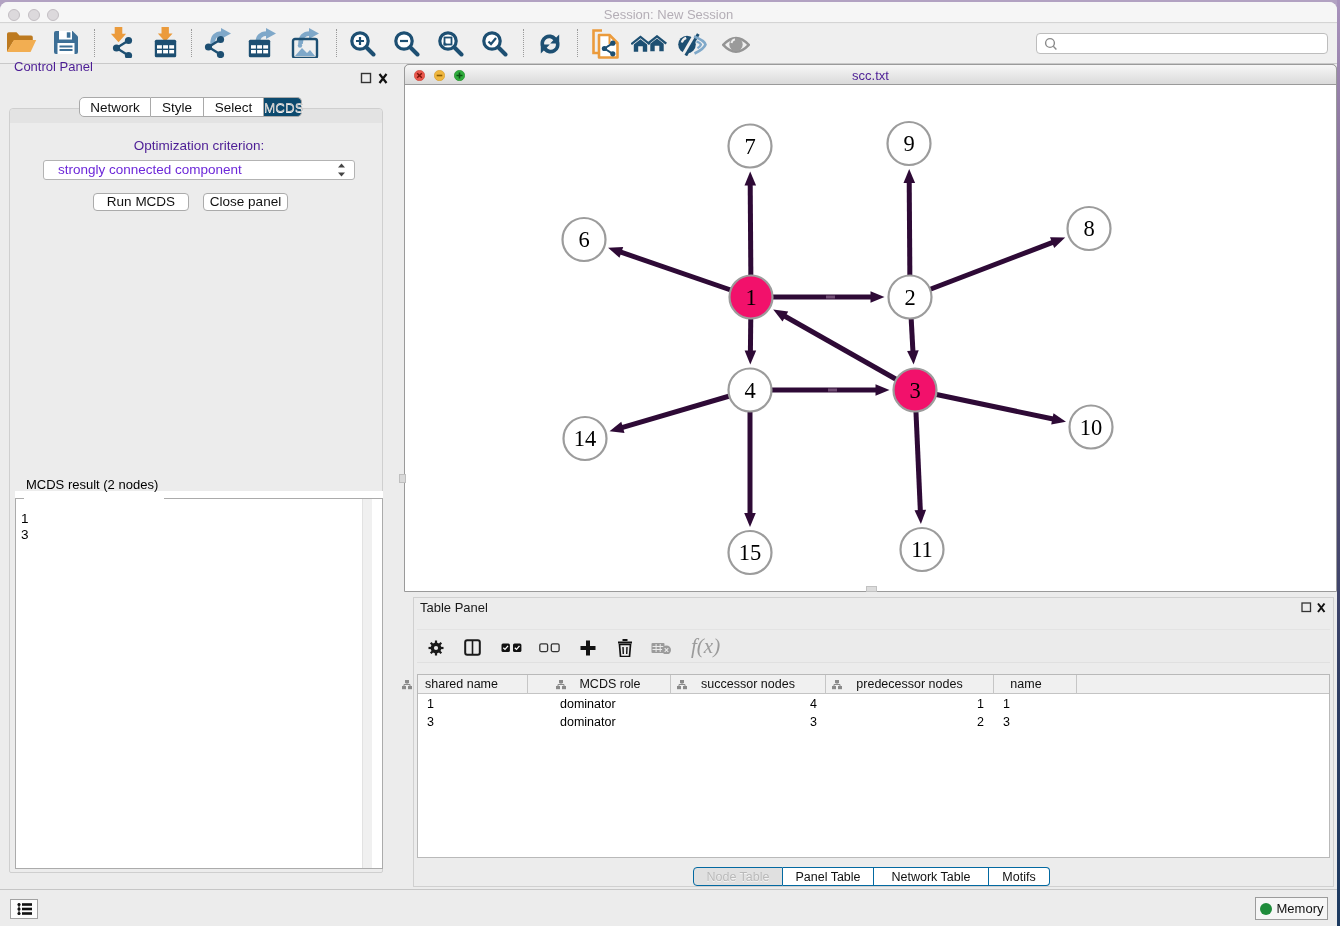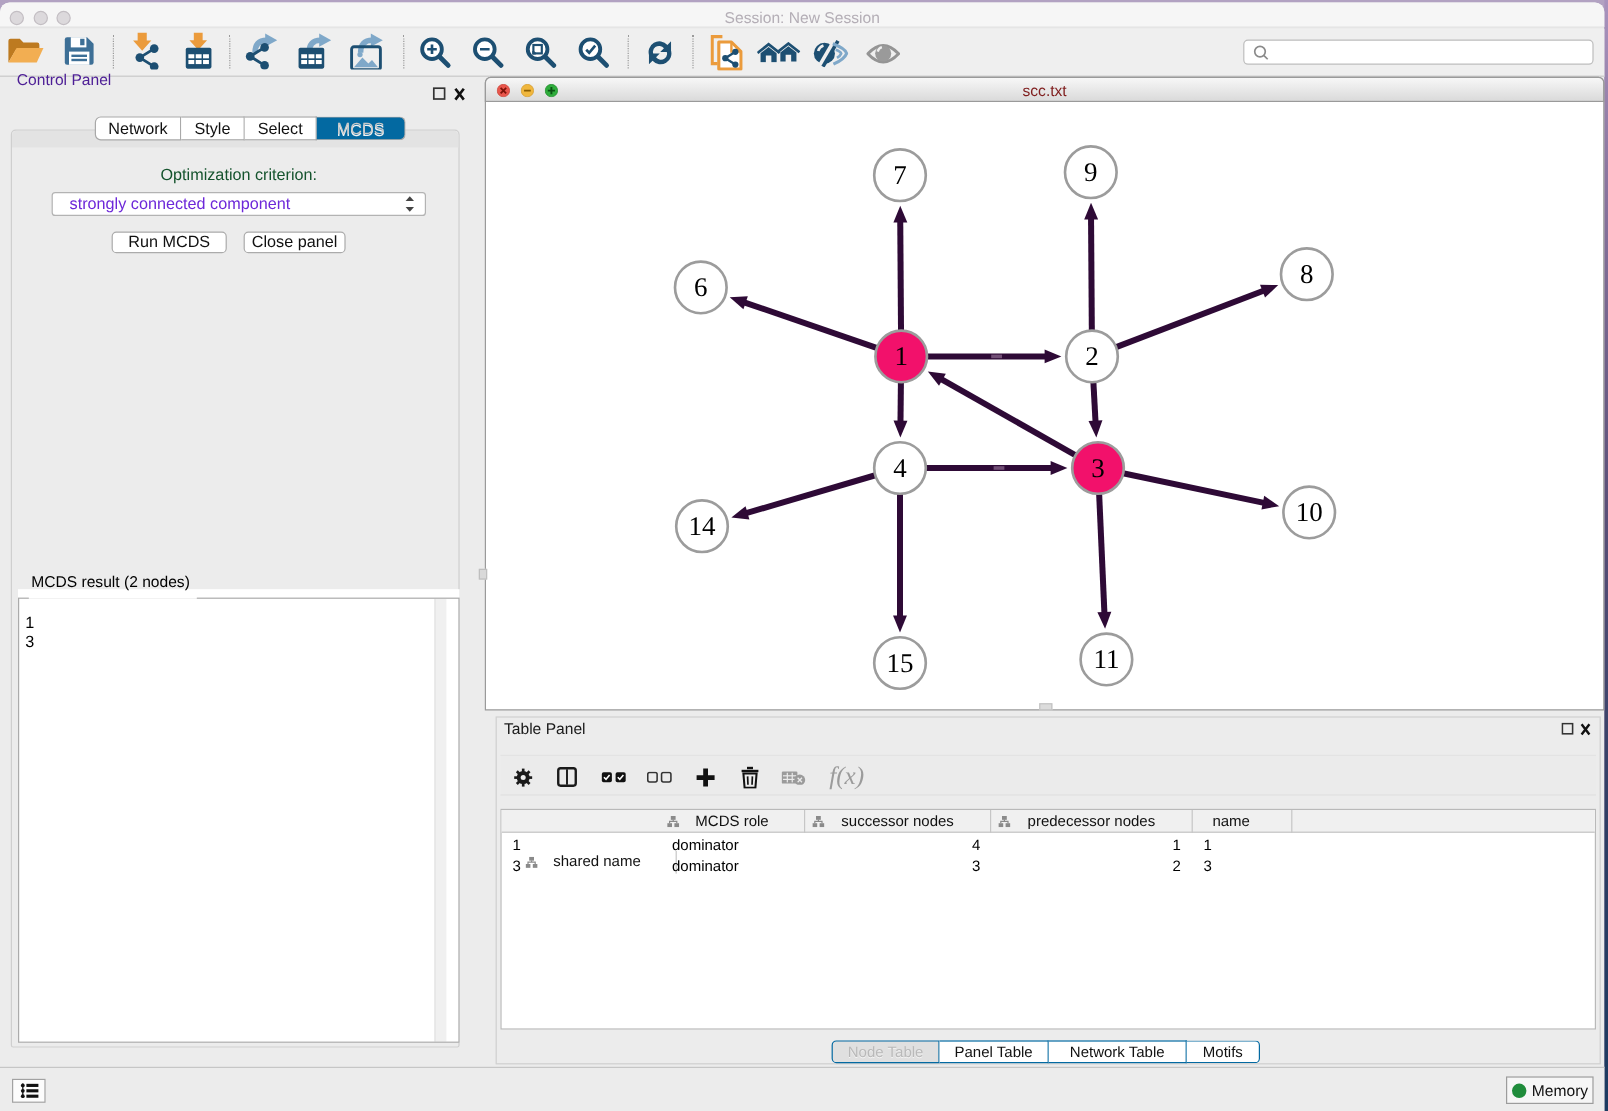--- a/index.html
+++ b/index.html
@@ -9,32 +9,32 @@
 #titlebar{position:absolute;left:0;top:2px;width:1337px;height:21px;background:#f6f6f6;border-bottom:1px solid #d4d4d4;border-radius:8px 8px 0 0}
 .dot{position:absolute;top:7px;width:12px;height:12px;border-radius:50%;background:#dcd9dc;border:1px solid #c3bec3}
 #title-text{position:absolute;top:7px;left:0;width:1337px;text-align:center;font-size:13px;color:#b4aeb6}
 #toolbar{position:absolute;left:0;top:24px;width:1337px;height:40px;background:#efefef;border-bottom:1px solid #c9c9c9}
 .sep{position:absolute;top:29px;height:28px;width:0;border-left:1px dotted #9a9a9a}
 #searchbox{position:absolute;left:1036px;top:33px;width:292px;height:21px;background:#fff;border:1px solid #bdbdbd;border-radius:4px}
 #cp-head{position:absolute;left:14px;top:59px;font-size:13px;color:#4c1d95}
 .tab{position:absolute;top:97px;height:20px;background:#fff;border:1px solid #a9a9a9;font-size:13.5px;color:#111;text-align:center;line-height:19px;z-index:3}
 #cp-panel{position:absolute;left:9px;top:108px;width:374px;height:765px;background:#ececec;border:1px solid #cfcfcf;border-radius:4px 4px 2px 2px;z-index:1}
 #cp-topband{position:absolute;left:10px;top:109px;width:372px;height:14px;background:#e3e3e3;border-radius:4px 4px 0 0;z-index:2}
-#optlabel{position:absolute;left:7px;top:138px;width:384px;text-align:center;font-size:13.5px;color:#14532d;z-index:3}
+#optlabel{position:absolute;left:7px;top:138px;width:384px;text-align:center;font-size:13.5px;color:#4c1d95;z-index:3}
 #selbox{position:absolute;left:43px;top:160px;width:312px;height:20px;background:#fff;border:1px solid #b3b3b3;border-radius:3px;font-size:13.5px;color:#6d28d9;line-height:18px;padding-left:14px;z-index:3}
 .btn{position:absolute;top:193px;height:18px;background:#fff;border:1px solid #ababab;border-radius:4px;font-size:13.5px;color:#111;text-align:center;line-height:16px;z-index:3}
 #mcdswhite{position:absolute;left:15px;top:491px;width:368px;height:378px;background:#fff;z-index:3}
 #mcdsbox{position:absolute;left:15px;top:498px;width:368px;height:371px;border:1px solid #ababab;z-index:4}
 #mcdsscroll{position:absolute;left:347px;top:8px;width:10px;height:369px;background:#f0f0f0;border-left:1px solid #e2e2e2}
 #mcdslegend{position:absolute;left:26px;top:477px;font-size:13px;color:#000000;z-index:6}
 #mcdspatch{position:absolute;left:24px;top:497px;width:140px;height:2px;background:#fff;z-index:5}
 #mcdstext{position:absolute;left:21px;top:511px;font-size:13.5px;color:#000;line-height:15.5px;z-index:6}
 #netwin{position:absolute;left:404px;top:64px;width:933px;height:528px;background:#fff;border:1px solid #9a9a9a;border-radius:5px 5px 0 0}
 #nw-title{position:absolute;left:404px;top:64px;width:933px;height:21px;background:linear-gradient(#f7f7f7,#dadada);border-bottom:1px solid #ababab;border-radius:5px 5px 0 0;border:1px solid #9a9a9a}
-#nw-text{position:absolute;left:404px;top:68px;width:933px;text-align:center;font-size:13px;color:#7f1d1d}
+#nw-text{position:absolute;left:404px;top:68px;width:933px;text-align:center;font-size:13px;color:#4c1d95}
 .tl{position:absolute;top:70px}
 #tp{position:absolute;left:413px;top:597px;width:921px;height:290px;background:#ececec;border:1px solid #d0d0d0}
 #tp-head{position:absolute;left:420px;top:600px;font-size:13px;color:#1a1a1a}
 #tp-toolbar{position:absolute;left:417px;top:629px;width:913px;height:34px;background:#ebebeb;border-top:1px solid #e3e3e3;border-bottom:1px solid #e0e0e0}
 #tbl{position:absolute;left:417px;top:674px;width:913px;height:184px;background:#fff;border:1px solid #b9b9b9}
 #tbl-header{position:absolute;left:418px;top:675px;width:911px;height:19px;background:#f0f0f0;border-bottom:1px solid #c4c4c4}
 .th{position:absolute;top:675px;height:19px;border-right:1px solid #c6c6c6;font-size:12.5px;color:#111;text-align:center;line-height:19px}
 .td{position:absolute;font-size:12.5px;color:#000}
 .btab{position:absolute;top:867px;height:19px;background:#fff;border:1px solid #0369a1;font-size:12.5px;color:#111;text-align:center;line-height:18px}
 #statusbar{position:absolute;left:0;top:889px;width:1337px;height:37px;background:#ececec;border-top:1px solid #c6c6c6}
@@ -206,21 +206,21 @@
 <div id="cp-head">Control Panel</div>
 <svg class="abs" style="left:360px;top:72px" width="32" height="13" viewBox="0 0 32 13">
     <rect x="1.5" y="1.5" width="9" height="9" fill="none" stroke="#333" stroke-width="1.4"></rect>
     <path d="M19.5 2 L26.5 11 M26.5 2 L19.5 11" stroke="#111" stroke-width="2.2"></path>
   </svg>
 <div id="cp-panel"></div>
 <div id="cp-topband"></div>
 <div class="tab" style="left:79px;width:72px;border-radius:5px 0 0 5px">Network</div>
 <div class="tab" style="left:151px;width:53px;border-left:none">Style</div>
 <div class="tab" style="left:204px;width:60px;border-left:none">Select</div>
-<div class="tab" style="left:264px;width:74px;border-left:none;background:#0369a1;color:#c9c9c9;text-shadow:0 1px 0 #f2f2f2;border-radius:0 5px 5px 0">MCDS</div>
+<div class="tab" style="left:264px;width:38px;border-left:none;background:#0c4a6e;color:#c9c9c9;text-shadow:0 1px 0 #f2f2f2;border-radius:0 5px 5px 0">MCDS</div>
 <div id="optlabel">Optimization criterion:</div>
 <div id="selbox">strongly connected component
   <svg width="11" height="16" style="position:absolute;right:7px;top:1px" viewBox="0 0 11 16">
       <path d="M5.5 1.5 L9 5.5 L2 5.5 Z" fill="#444"></path>
       <path d="M5.5 14.5 L9 10.5 L2 10.5 Z" fill="#444"></path>
     </svg>
 </div>
 <div class="btn" style="left:93px;width:96px">Run MCDS</div>
 <div class="btn" style="left:203px;width:85px">Close panel</div>
 <div id="mcdswhite">
@@ -358,21 +358,21 @@
       <rect x="1.5" y="7" width="11" height="1" fill="#ebebeb"></rect>
       <rect x="4.6" y="2" width="1" height="8" fill="#ebebeb"></rect>
       <rect x="8.7" y="2" width="1" height="8" fill="#ebebeb"></rect>
       <circle cx="15.5" cy="8" r="4.5"></circle>
       <path d="M13.7 6.2 L17.3 9.8 M17.3 6.2 L13.7 9.8" stroke="#ebebeb" stroke-width="1.1"></path>
     </g>
   </svg>
 <div class="abs" style="left:691px;top:634px;font-family:'Liberation Serif',serif;font-style:italic;font-size:21px;color:#9b9b9b">f(x)</div>
 <div id="tbl"></div>
 <div id="tbl-header"></div>
-<div class="th" style="left:432px;width:132px;margin-top:34px;"><svg style="position:absolute;left:6px;top:5px" width="10" height="10" viewBox="0 0 10 10">
+<div class="th" style="left:396px;width:132px;"><svg style="position:absolute;left:6px;top:5px" width="10" height="10" viewBox="0 0 10 10">
       <g fill="#8a8a8a">
         <rect x="3" y="0" width="4" height="3.2"></rect>
         <rect x="0" y="6" width="4" height="3.2"></rect>
         <rect x="6" y="6" width="4" height="3.2"></rect>
         <path d="M5 3 L5 5 M2 6 L2 4.5 L8 4.5 L8 6" stroke="#8a8a8a" stroke-width="1" fill="none"></path>
       </g>
     </svg>shared name</div>
 <div class="th" style="left:550px;width:121px;"><svg style="position:absolute;left:6px;top:5px" width="10" height="10" viewBox="0 0 10 10">
       <g fill="#8a8a8a">
         <rect x="3" y="0" width="4" height="3.2"></rect>

